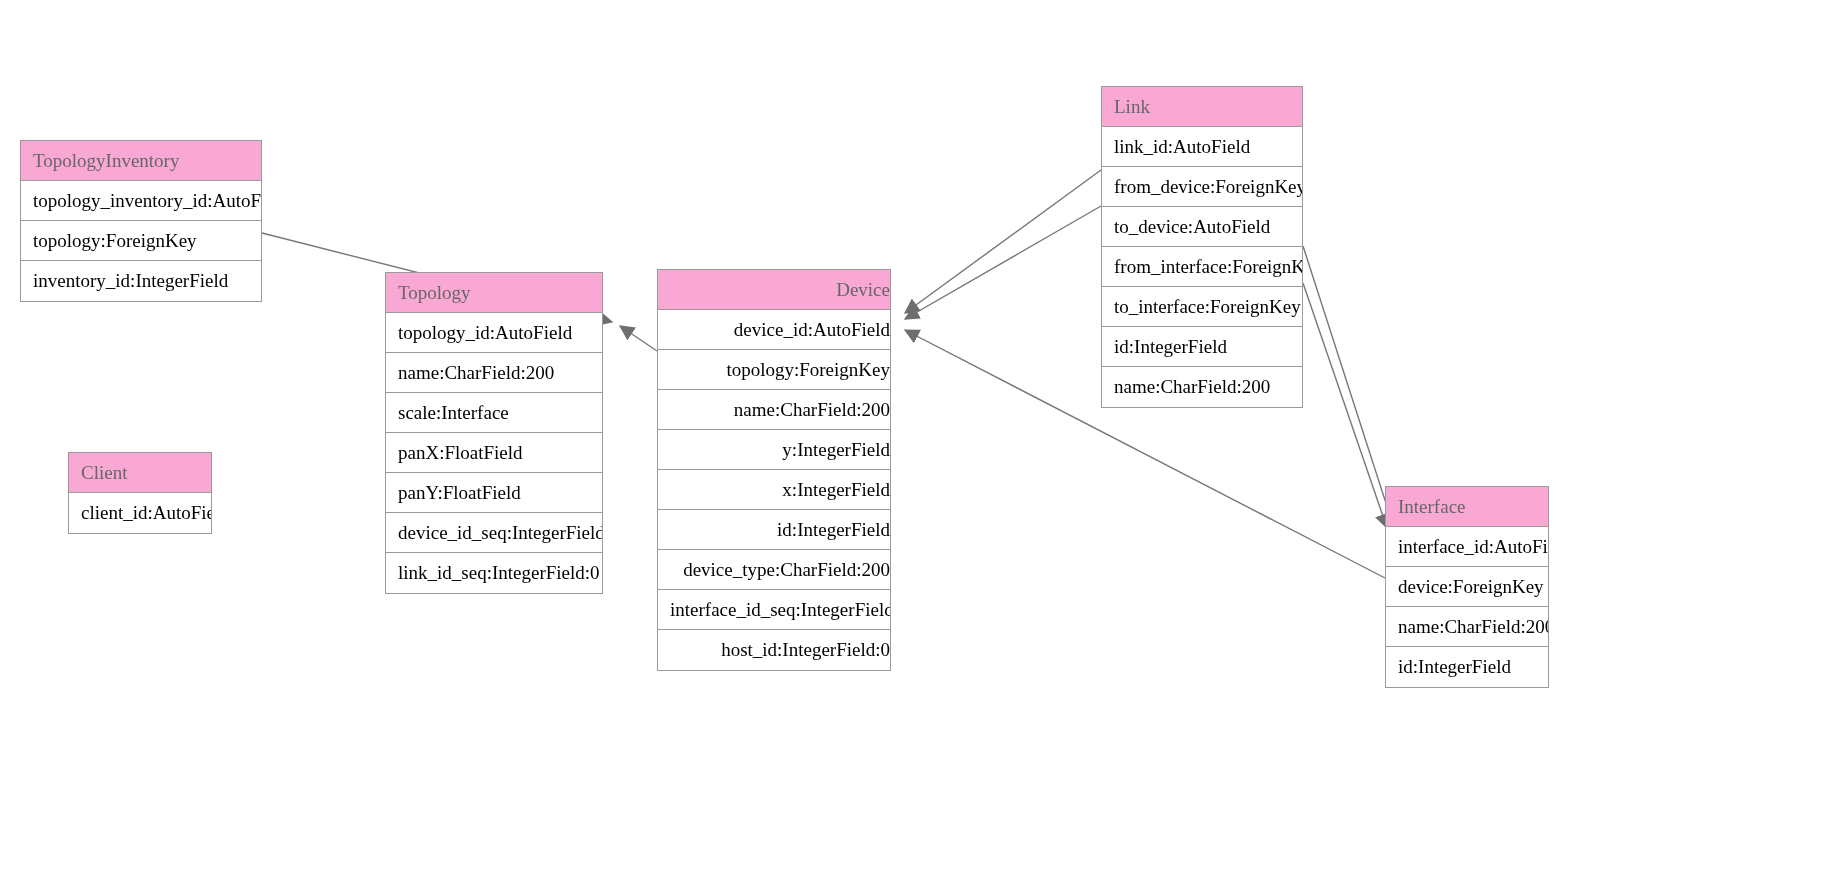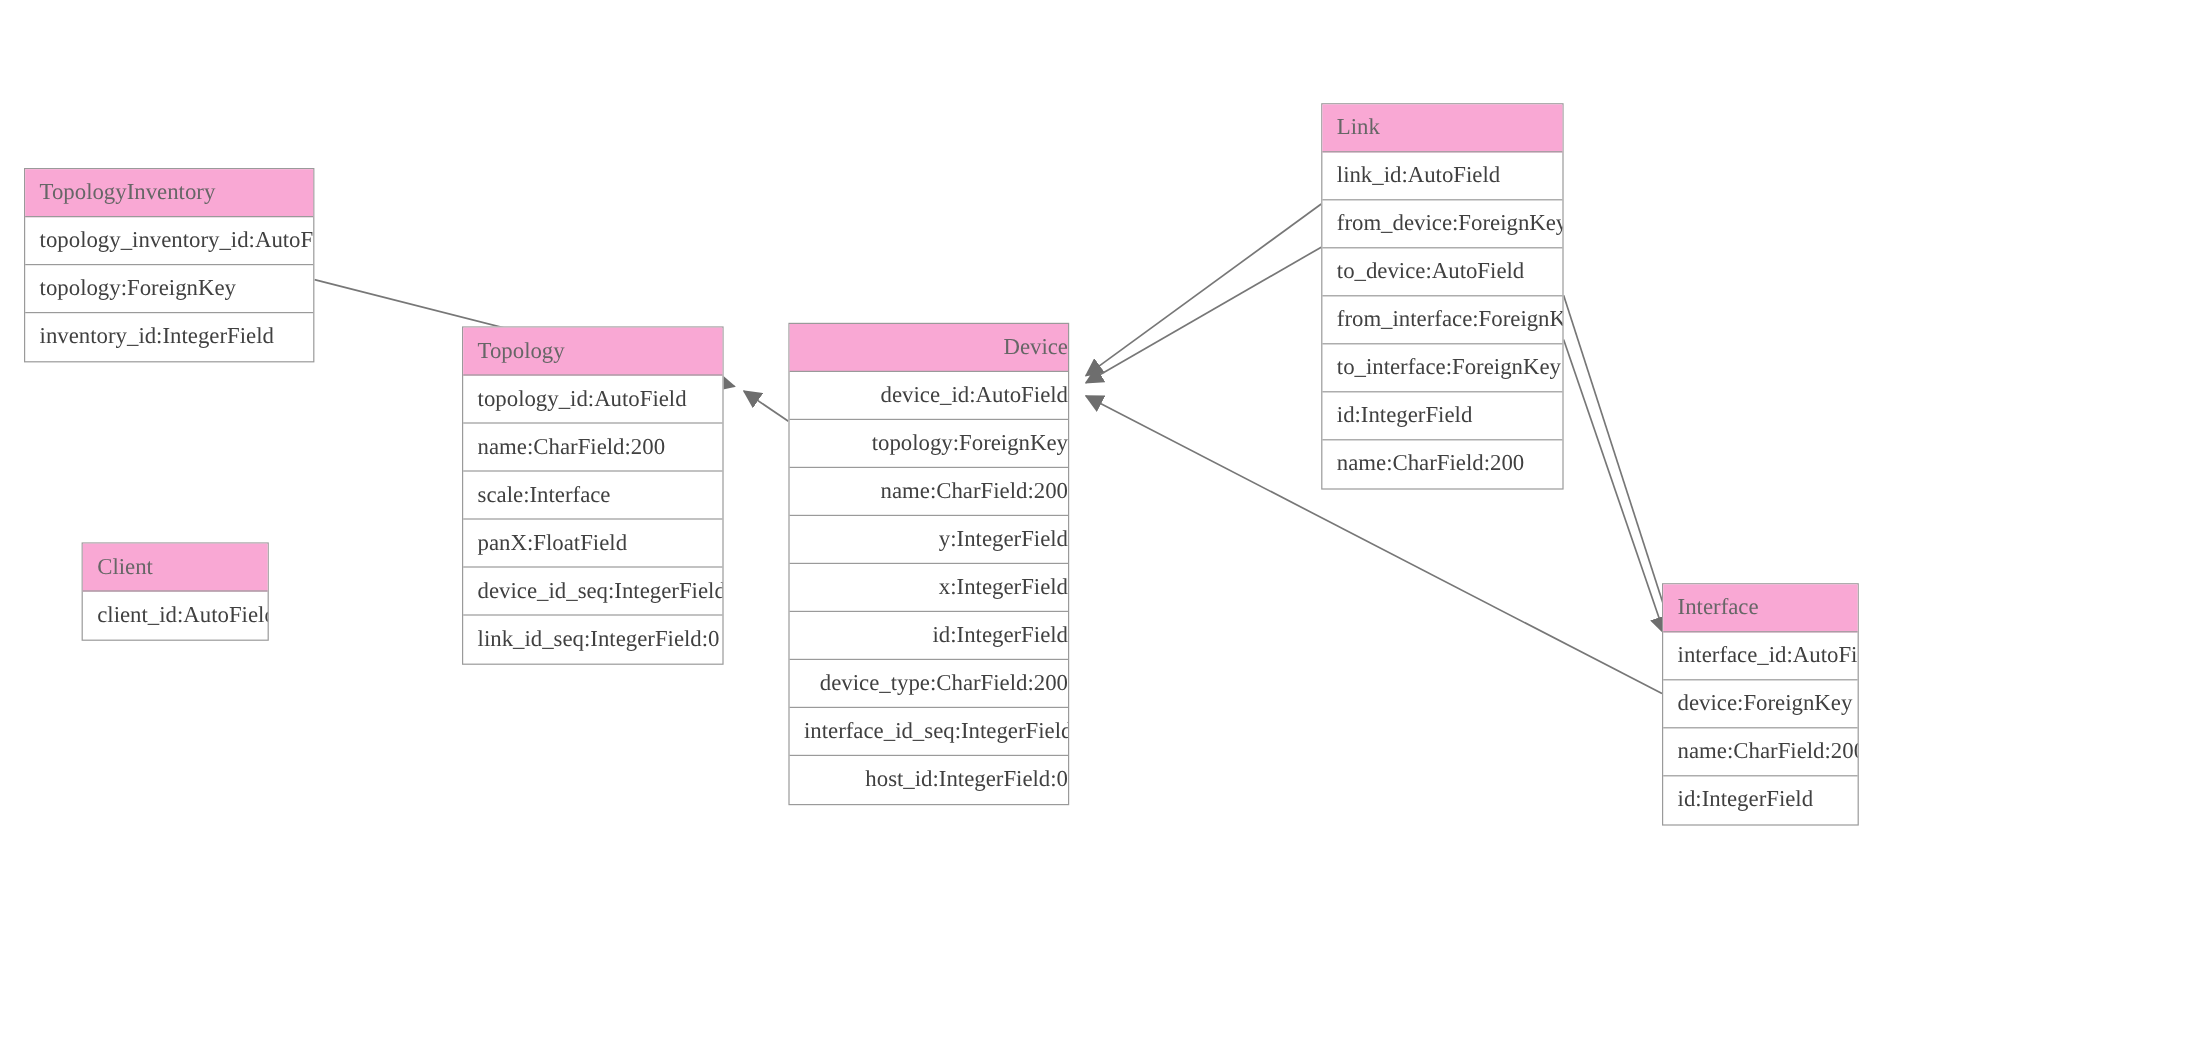--- a/index.html
+++ b/index.html
@@ -49,21 +49,21 @@
     white-space: nowrap;
     overflow: hidden;
   }
   .entity-fields {
     display: block;
   }
   .entity-field {
     box-sizing: border-box;
     height: 40px;
     line-height: 40px;
-    color: #404040;
+    color: #000000;
     font-size: 19px;
     padding: 0 0 0 12px;
     border-bottom: 1px solid #9a9a9a;
     white-space: nowrap;
     overflow: hidden;
   }
   .entity-field:last-child {
     border-bottom: none;
   }
 </style>
@@ -116,20 +116,21 @@
     </div>
   </div>
 
   <div class="entity" style="left: 385px; top: 272px; width: 218px;">
     <div class="entity-header">Topology</div>
     <div class="entity-fields">
       <div class="entity-field">topology_id:AutoField</div>
       <div class="entity-field">name:CharField:200</div>
       <div class="entity-field">scale:Interface</div>
       <div class="entity-field">panX:FloatField</div>
+      <div class="entity-field">panY:FloatField</div>
       <div class="entity-field">device_id_seq:IntegerField:0</div>
       <div class="entity-field">link_id_seq:IntegerField:0</div>
     </div>
   </div>
 
   <div class="entity" style="left: 657px; top: 269px; width: 234px; text-align: right;">
     <div class="entity-header">Device</div>
     <div class="entity-fields">
       <div class="entity-field">device_id:AutoField</div>
       <div class="entity-field">topology:ForeignKey</div>
@@ -159,20 +160,20 @@
   <div class="entity" style="left: 1385px; top: 486px; width: 164px;">
     <div class="entity-header">Interface</div>
     <div class="entity-fields">
       <div class="entity-field">interface_id:AutoField</div>
       <div class="entity-field">device:ForeignKey</div>
       <div class="entity-field">name:CharField:200</div>
       <div class="entity-field">id:IntegerField</div>
     </div>
   </div>
 
-  <div class="entity" style="left: 68px; top: 452px; width: 156px;">
+  <div class="entity" style="left: 68px; top: 452px; width: 144px;">
     <div class="entity-header">Client</div>
     <div class="entity-fields">
       <div class="entity-field">client_id:AutoField</div>
     </div>
   </div>
 
 </div>
 
 </body></html>

